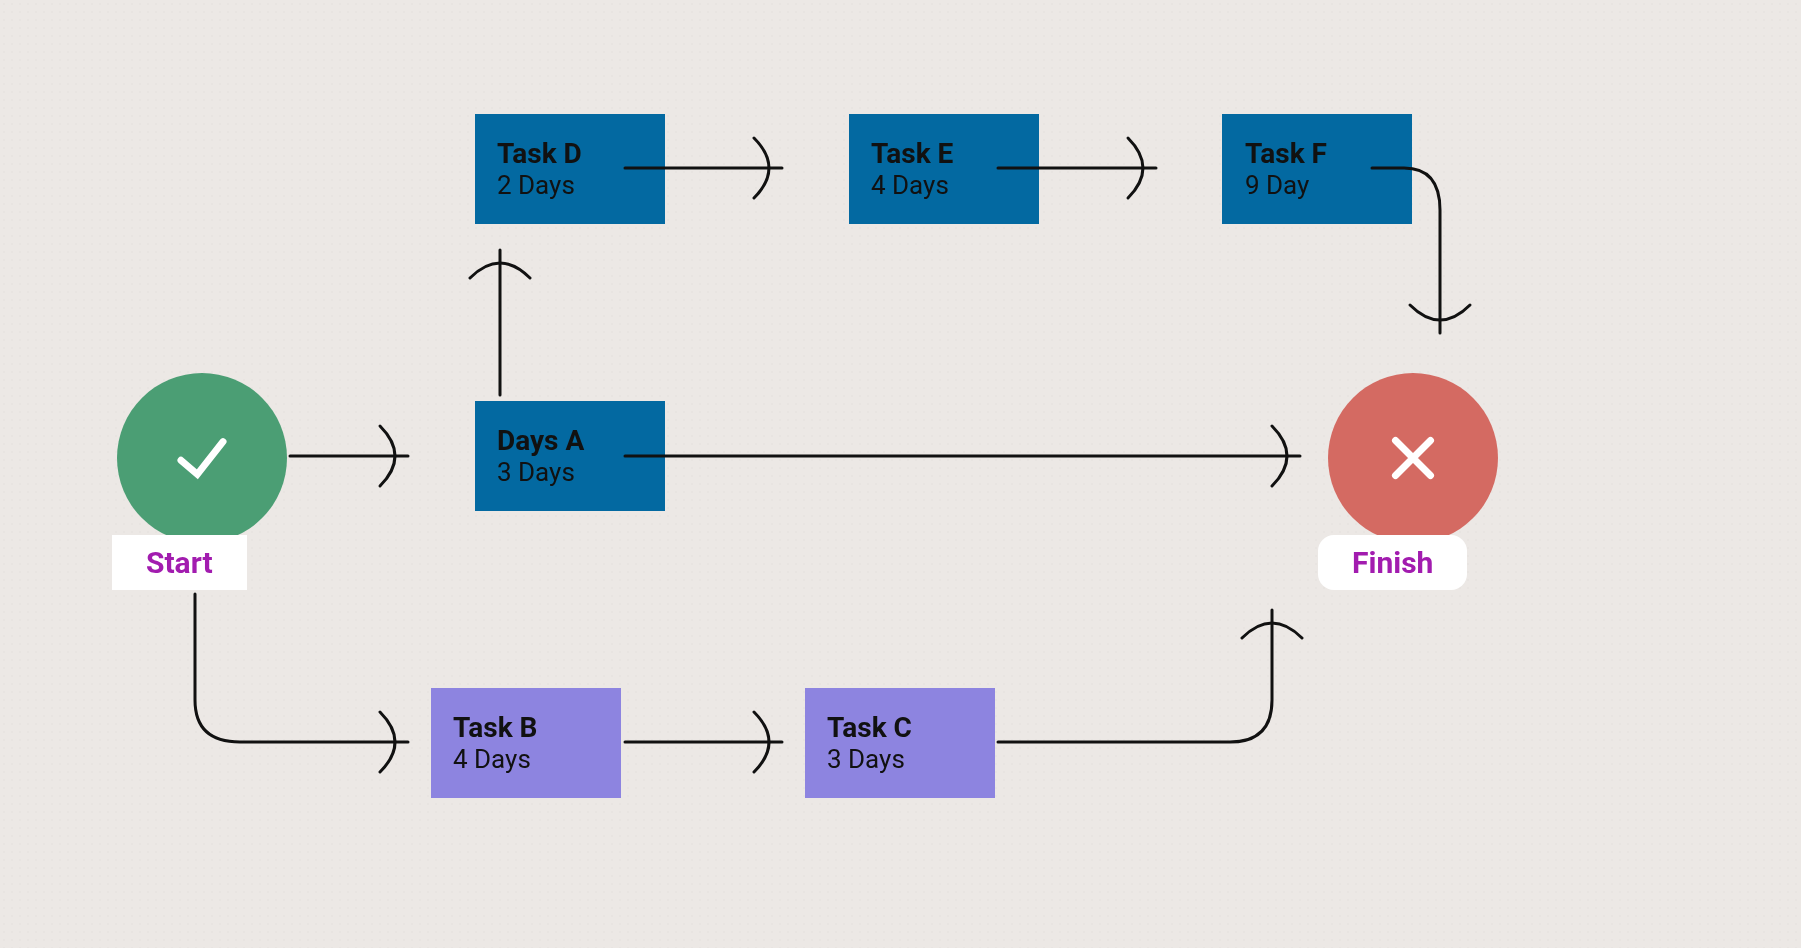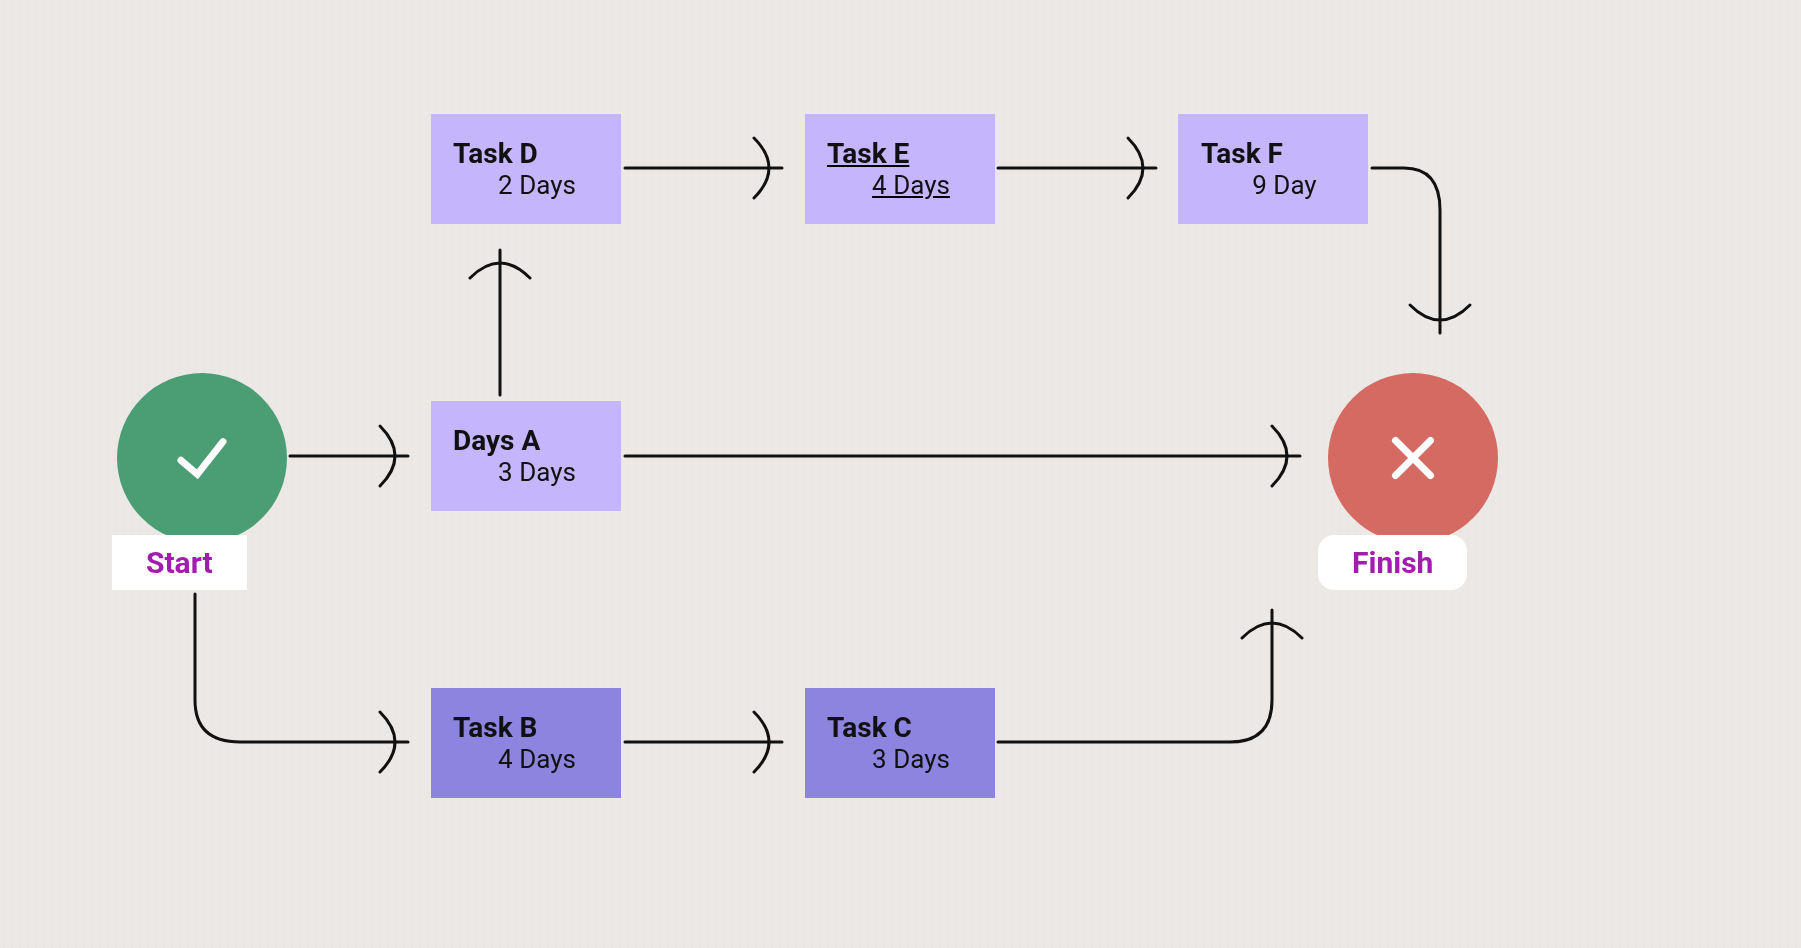--- a/index.html
+++ b/index.html
@@ -45,24 +45,24 @@
   .task-box {
     position: absolute;
     width: 190px;
     height: 110px;
     padding-left: 22px;
     display: flex;
     flex-direction: column;
     justify-content: center;
     box-sizing: border-box;
   }
-  .task-box.orange { background: #c4b5fd; }
+  .task-box.orange { background: #0369a1; margin-left: 44px; }
   .task-box.purple { background: #8d84e0; }
   .task-title { font-weight: 700; font-size: 28px; color: #111; line-height:1.2; }
-  .task-sub   { font-weight: 400; font-size: 26px; color: #111; line-height:1.2;text-align:center; }
+  .task-sub   { font-weight: 400; font-size: 26px; color: #111; line-height:1.2; }
   svg.arrows {
     position: absolute;
     top: 0; left: 0;
     width: 1801px; height: 948px;
     pointer-events: none;
   }
   svg.arrows path {
     fill: none;
     stroke: #111;
     stroke-width: 3;
@@ -92,21 +92,21 @@
 
 <div class="task-box orange" style="left:431px; top:401px;">
   <span class="task-title">Days A</span>
   <span class="task-sub">3 Days</span>
 </div>
 
 <div class="task-box orange" style="left:431px; top:114px;">
   <span class="task-title">Task D</span>
   <span class="task-sub">2 Days</span>
 </div>
-<div class="task-box orange" style="left:805px; top:114px;text-decoration:underline;">
+<div class="task-box orange" style="left:805px; top:114px;">
   <span class="task-title">Task E</span>
   <span class="task-sub">4 Days</span>
 </div>
 <div class="task-box orange" style="left:1178px; top:114px;padding-left:23px;">
   <span class="task-title">Task F</span>
   <span class="task-sub">9 Day</span>
 </div>
 
 <div class="task-box purple" style="left:431px; top:688px;">
   <span class="task-title">Task B</span>

